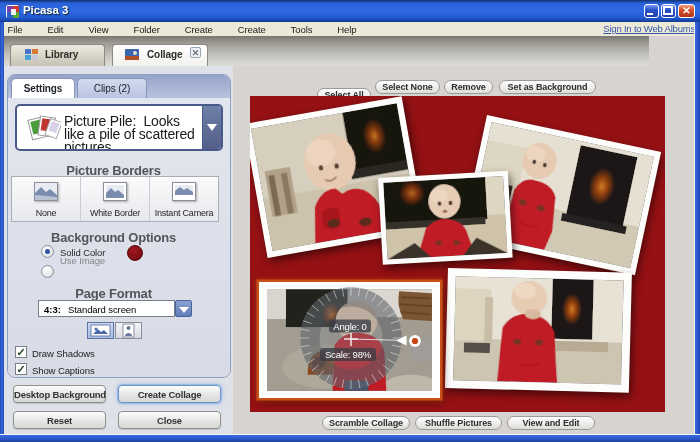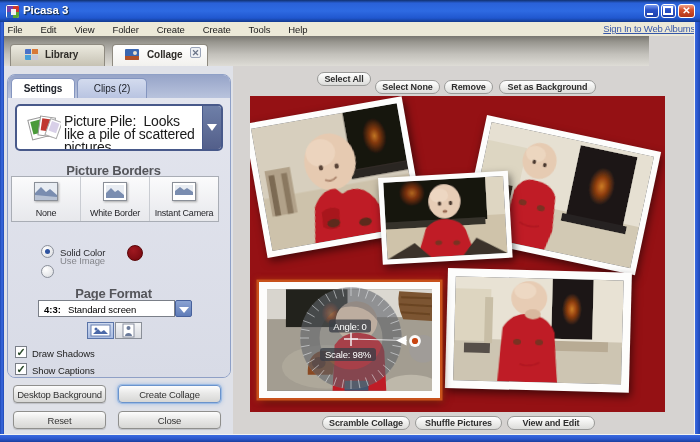--- a/index.html
+++ b/index.html
@@ -7,21 +7,21 @@
 
 #title{left:0;top:0;width:700px;height:22px;background:linear-gradient(180deg,#10306e 0%,#2a61d8 14%,#2e6ae2 50%,#2057cf 82%,#133a8e 100%)}
 #ticon{left:6px;top:5px;width:13px;height:13px;border-radius:2px;background:#fff;overflow:hidden;box-shadow:0 0 1px #123}
 #ttext{left:23px;top:4px;color:#fff;font-size:11.5px;font-weight:bold;text-shadow:1px 1px 1px #123;letter-spacing:-0.1px}
 .wbtn{top:4px;width:15px;height:14px;border-radius:3px;border:1px solid #fff;color:#fff;font-size:10px;line-height:12px;text-align:center;font-weight:bold}
 #bmin{left:644px;background:linear-gradient(180deg,#7a9bf0,#2a52c8 40%,#1e41ab)}
 #bmax{left:661px;background:linear-gradient(180deg,#7a9bf0,#2a52c8 40%,#1e41ab)}
 #bclose{left:678px;width:17px;background:linear-gradient(180deg,#f0a088,#d6512c 40%,#b03518)}
 
 #menubar{left:0;top:22px;width:700px;height:14px;background:#ece9d8;font-size:9.5px;color:#1a1a1a;letter-spacing:-0.1px}
-.mi{display:inline-block;padding:2px 4.5px 0 4.5px;margin-left:9px}
+.mi{display:inline-block;padding:2px 4.5px 0 4.5px;margin-left:16px}
 #signin{right:5px;top:1px;color:#3657a8;font-size:9.5px;text-decoration:underline;letter-spacing:-0.2px}
 
 #tabbar{left:0;top:36px;width:649px;height:30px;background:linear-gradient(180deg,#787670 0%,#98968f 20%,#c2c0ba 60%,#dedcd6 100%)}
 .bigtab{top:8px;height:22px;border:1px solid #8e8a80;border-bottom:none;border-radius:4px 4px 0 0;font-size:10px;font-weight:bold;color:#2e2c28;letter-spacing:-0.1px}
 #tablib{left:10px;width:95px;background:linear-gradient(180deg,#eceadf,#c6c2b4)}
 #tabcol{left:112px;width:96px;background:linear-gradient(180deg,#ffffff,#f2f1ee)}
 .tabico{top:4px;width:14px;height:11px;border-radius:1px}
 
 #leftbg{left:4px;top:66px;width:229px;height:368px;background:#dfe1e8}
 #rightbg{left:233px;top:66px;width:462px;height:368px;background:#d6d3d1}
@@ -60,21 +60,21 @@
 #dd2 span{font-size:9.5px;letter-spacing:-0.1px}
 #dd2btn{left:167px;top:225px;width:17px;height:17px;background:linear-gradient(180deg,#8ba3d2,#5f7cb8);border:1px solid #47619c;border-radius:2px}
 #dd2btn:after{content:"";position:absolute;left:3px;top:6px;border-left:5px solid transparent;border-right:5px solid transparent;border-top:6px solid #fff}
 .obtn{top:247px;width:27px;height:17px;border:1px solid #8a8f98}
 #ob1{left:79px;background:linear-gradient(180deg,#cdd9ef,#a9bce2);border-color:#5a74a8}
 #ob2{left:107px;background:linear-gradient(180deg,#f4f5f7,#d9dbe0)}
 
 .cb{width:12px;height:12px;background:#fff;border:1px solid #7a7f88;font-size:11px;line-height:11px;text-align:center;color:#2a4a2a;font-weight:bold}
 .cblabel{font-size:9.5px;color:#222;letter-spacing:-0.1px}
 
-.btn{height:18px;border:1px solid #8f8f8d;border-radius:4px;background:linear-gradient(180deg,#fdfdfd,#e9e9e8 45%,#d7d7d5);font-size:9.5px;font-weight:normal;color:#333;text-align:center;line-height:17px;box-shadow:0 1px 1px rgba(0,0,0,0.15);white-space:nowrap;letter-spacing:-0.2px}
+.btn{height:18px;border:1px solid #8f8f8d;border-radius:4px;background:linear-gradient(180deg,#fdfdfd,#e9e9e8 45%,#d7d7d5);font-size:9.5px;font-weight:bold;color:#333;text-align:center;line-height:17px;box-shadow:0 1px 1px rgba(0,0,0,0.15);white-space:nowrap;letter-spacing:-0.2px}
 
 .cbtn{height:14px;border:1px solid #9a9a98;border-radius:7px;background:linear-gradient(180deg,#ffffff,#eeeeec 50%,#dcdcda);font-size:9px;font-weight:bold;color:#2e2e2e;text-align:center;line-height:13px;letter-spacing:-0.1px}
 
 #canvas{left:250px;top:96px;width:415px;height:316px;background:#951114;overflow:hidden}
 .photo{position:absolute;background:#fdfdfc;box-shadow:2px 4px 9px rgba(0,0,0,0.55)}
 .pin{position:absolute;overflow:hidden;background:#888}
 </style></head><body>
 <div id="w">
   <div class="abs" id="title"></div>
   <div class="abs" id="ticon"><svg width="14" height="14">
@@ -163,20 +163,21 @@
         </div>
       <div class="pbcell">
           <div class="thumb"><svg width="22" height="17">
               <rect width="22" height="17" fill="#fff"></rect>
               <rect x="2" y="2" width="18" height="10" fill="#e8ecf2"></rect>
               <path d="M2 8 L7 4 L11 7 L14 5 L20 9 L20 12 L2 12 Z" fill="#7a8db0"></path>
             </svg></div>
           <div class="pblabel">Instant Camera</div>
         </div>
     </div>
+    <div class="abs h1" style="top:155px">Background Options</div>
     <div class="abs radio" style="left:33px;top:170px">
         <div class="rdot"></div>
       </div>
     <div class="abs rlabel" style="left:52px;top:172px">Solid Color</div>
     <div class="abs" id="swatch"></div>
     <div class="abs radio" style="left:33px;top:190px"></div>
     <div class="abs rlabel" style="left:52px;top:180px;color:#85868c">Use Image</div>
     <div class="abs h1" style="top:211px">Page Format</div>
     <div class="abs" id="dd2">
         <b style="position:absolute;left:5px;top:3px">4:3:</b>
@@ -201,21 +202,21 @@
     <div class="abs cblabel" style="left:24px;top:273px">Draw Shadows</div>
     <div class="abs cb" style="left:7px;top:288px">✓</div>
     <div class="abs cblabel" style="left:24px;top:290px">Show Captions</div>
   </div>
 
   <div class="abs btn" style="left:13px;top:385px;width:93px">Desktop Background</div>
   <div class="abs btn" style="left:118px;top:385px;width:103px;border-color:#6a93cc;box-shadow:0 0 0 1px #9cbbe4,0 0 5px #8ab0e0">Create Collage</div>
   <div class="abs btn" style="left:13px;top:411px;width:93px">Reset</div>
   <div class="abs btn" style="left:118px;top:411px;width:103px">Close</div>
 
-  <div class="abs cbtn" style="left:317px;top:72px;width:54px">Select All</div>
+  <div class="abs cbtn" style="left:317px;top:88px;width:54px">Select All</div>
   <div class="abs cbtn" style="left:375px;top:80px;width:65px">Select None</div>
   <div class="abs cbtn" style="left:444px;top:80px;width:49px">Remove</div>
   <div class="abs cbtn" style="left:499px;top:80px;width:97px">Set as Background</div>
 
   <div class="abs" id="canvas">
 
     <div class="photo" style="left:-6px;top:28px;width:160px;height:136px;transform:rotate(-10deg);transform-origin:0 0;padding:6px">
       <div class="pin" style="left:6px;top:6px;width:148px;height:124px">
         <svg width="148" height="124" viewBox="0 0 150 118" preserveAspectRatio="none">
             <filter id="bl1" x="-5%" y="-5%" width="110%" height="110%">

